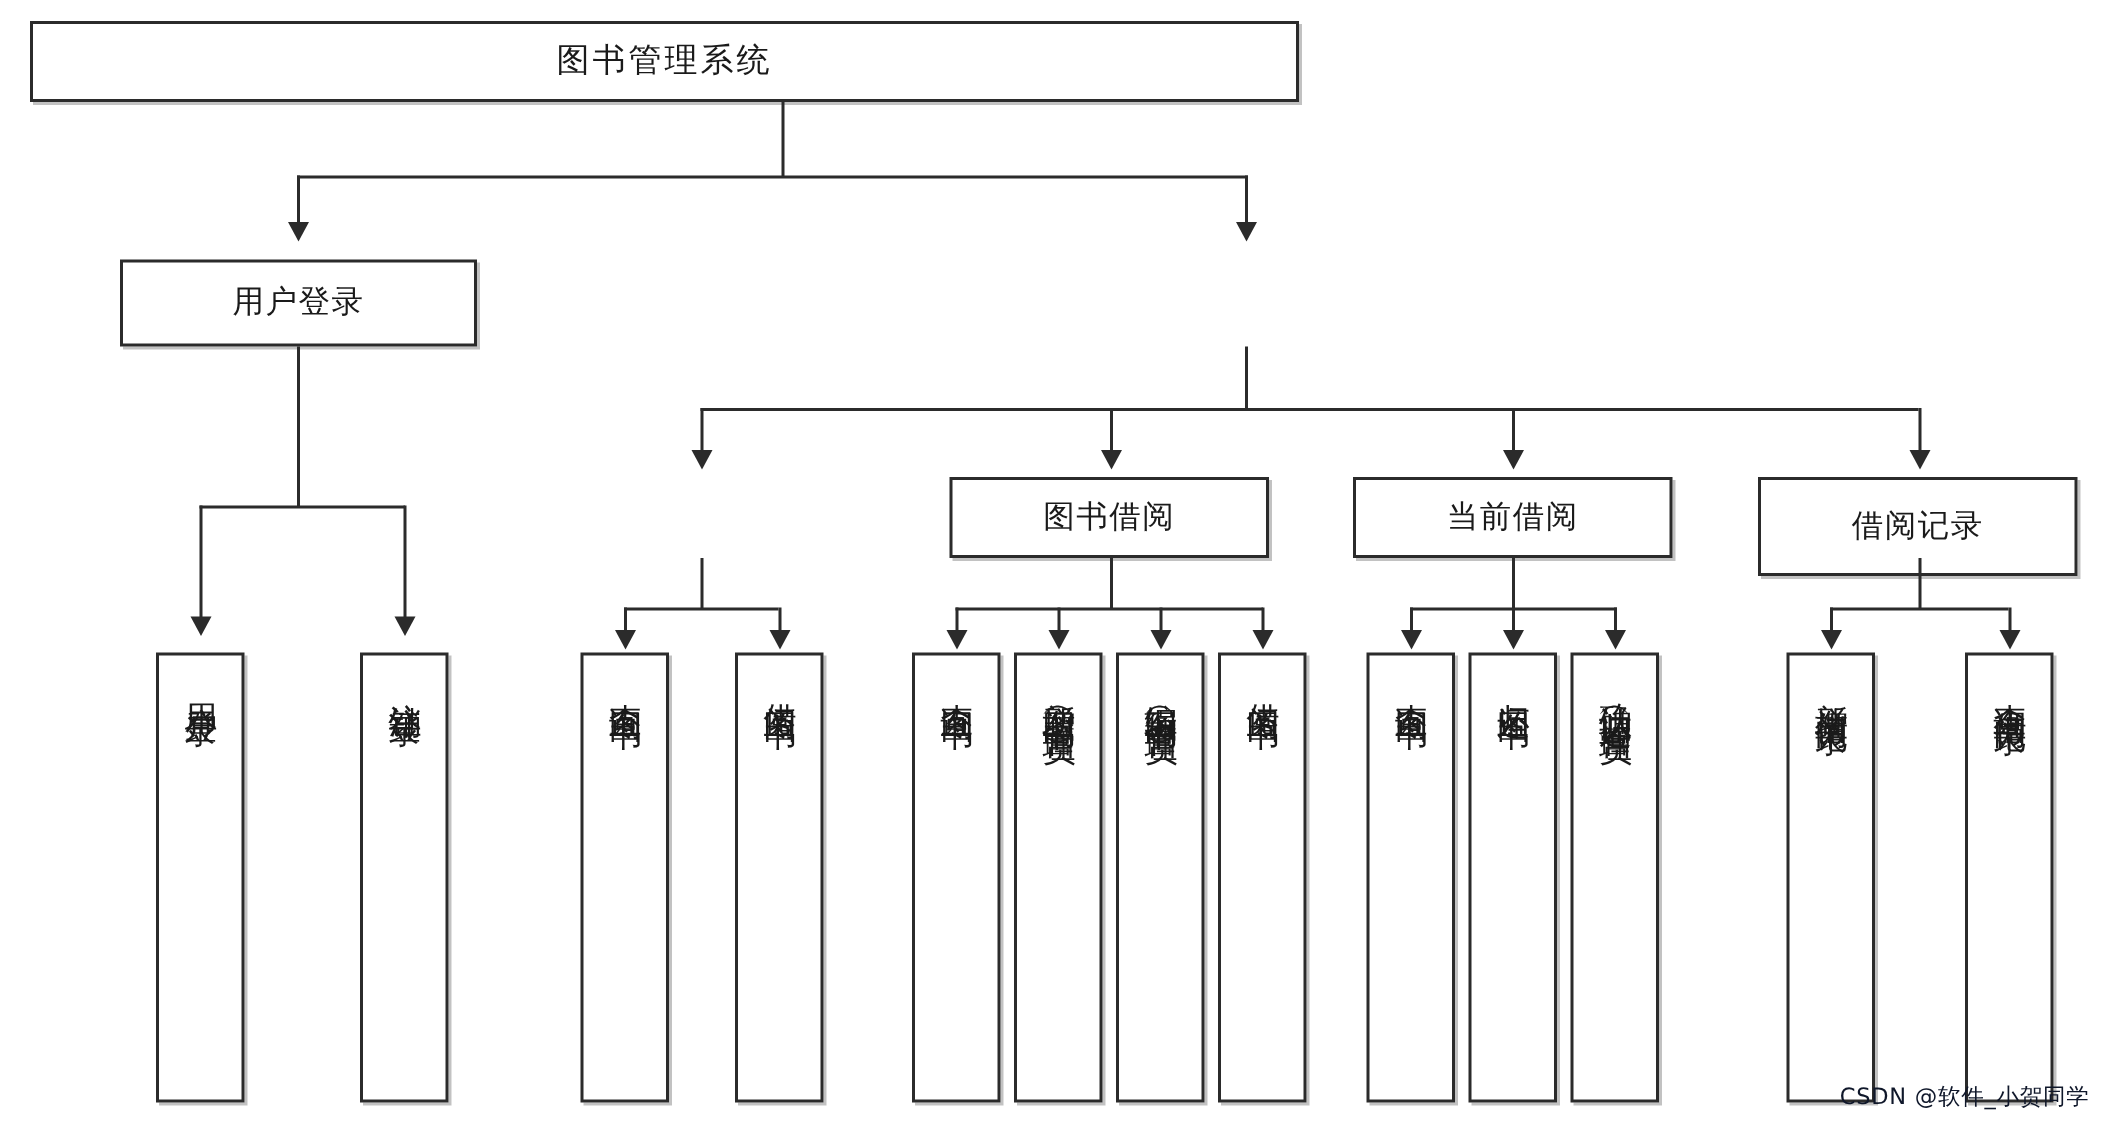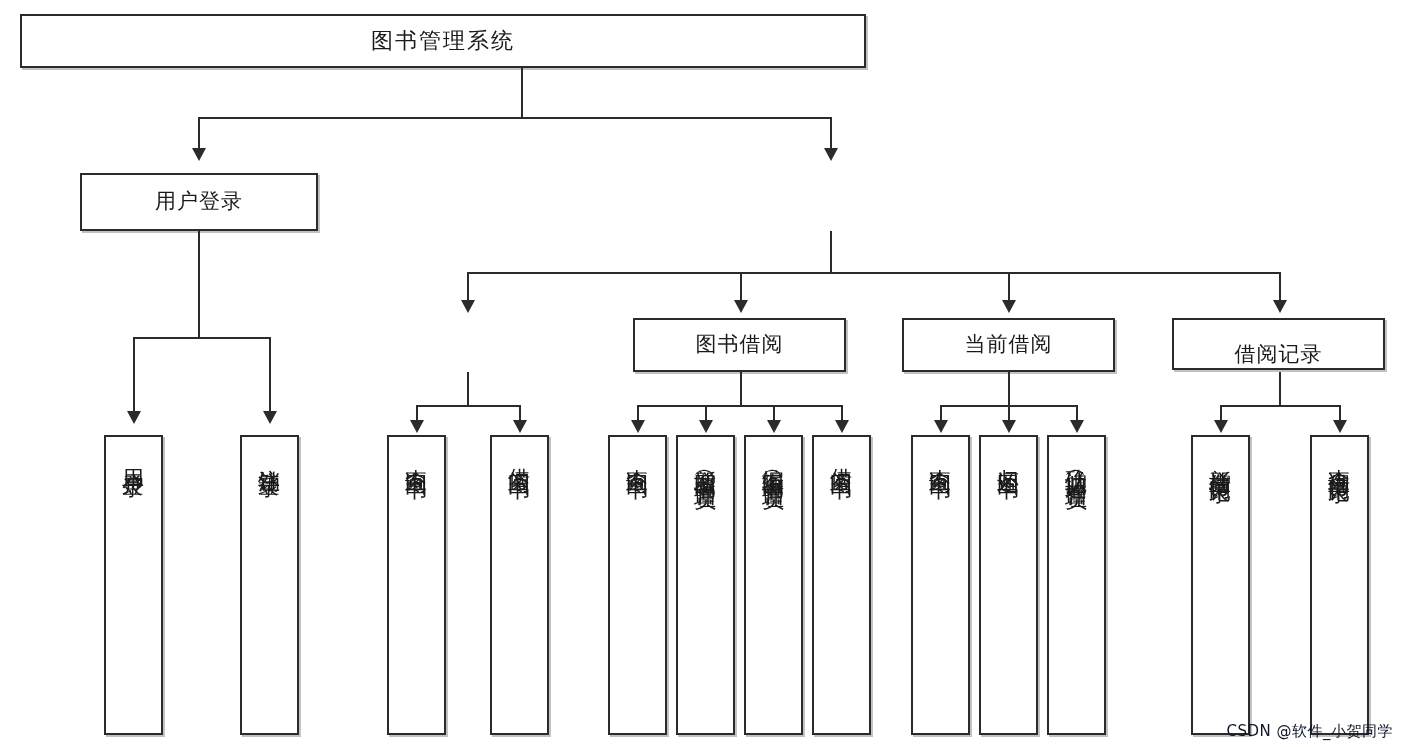--- a/index.html
+++ b/index.html
@@ -106,21 +106,21 @@
   <div class="arrow" style="left:1002px;top:300px;"></div>
   <div class="ln v" style="left:1279px;top:272px;height:32px;"></div>
   <div class="arrow" style="left:1273px;top:300px;"></div>
 
   <div class="node horiz" style="left:633px;top:318px;width:213px;height:54px;">
     <span class="lbl">图书借阅</span>
   </div>
   <div class="node horiz" style="left:902px;top:318px;width:213px;height:54px;">
     <span class="lbl">当前借阅</span>
   </div>
-  <div class="node horiz" style="left:1172px;top:318px;width:213px;height:52px;align-items:flex-end;">
+  <div class="node horiz" style="left:1172px;top:318px;width:213px;height:66px;">
     <span class="lbl">借阅记录</span>
   </div>
 
   <div class="ln v" style="left:467px;top:372px;height:34px;"></div>
   <div class="ln h" style="left:416px;top:405px;width:103px;"></div>
   <div class="ln v" style="left:416px;top:405px;height:18px;"></div>
   <div class="arrow" style="left:410px;top:420px;"></div>
   <div class="ln v" style="left:519px;top:405px;height:18px;"></div>
   <div class="arrow" style="left:513px;top:420px;"></div>
 

